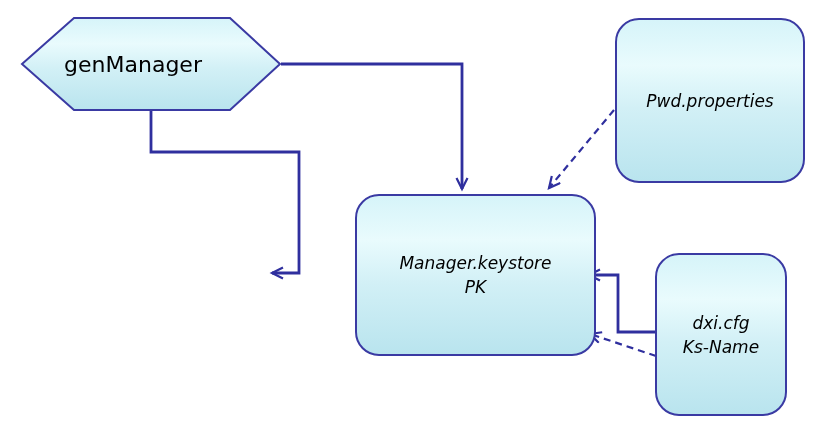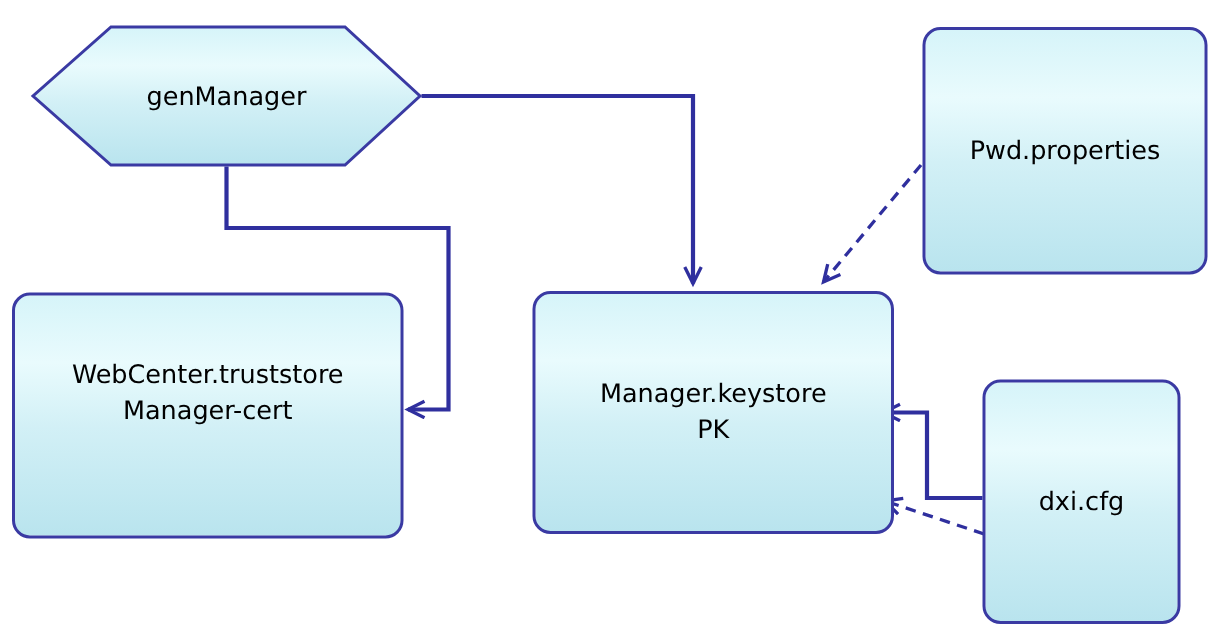--- a/index.html
+++ b/index.html
@@ -19,54 +19,55 @@
     position: absolute;
     left: 0;
     top: 0;
     width: 813px;
     height: 421px;
   }
   .node {
     position: absolute;
     box-sizing: border-box;
     border: 2px solid #3A3AA3;
-    border-radius: 12px;
+    border-radius: 24px;
     background: linear-gradient(180deg, #d6f4f9 0%, #e9fbfd 28%, #d2f0f6 55%, #b9e4ee 100%);
     display: flex;
     flex-direction: column;
     align-items: center;
     justify-content: center;
     text-align: center;
     color: #000000;
     font-size: 17px;
     line-height: 24px;
+    font-style: italic;
   }
   .node .line { white-space: nowrap; }
   #node-webcenter-truststore {
     left: 8px; top: 195px; width: 261px; height: 164px;
     justify-content: flex-start;
     padding-top: 41px;
   }
   #node-manager-keystore {
     left: 355px; top: 194px; width: 241px; height: 162px;
   }
   #node-pwd-properties {
     left: 615px; top: 18px; width: 190px; height: 165px;
   }
   #node-dxi-cfg {
     left: 655px; top: 253px; width: 132px; height: 163px;
   }
   #hexagon-label {
     position: absolute;
-    left: 22px; top: 18px; width: 258px; height: 93px;
+    left: 4px; top: 18px; width: 258px; height: 93px;
     display: flex;
     align-items: center;
     justify-content: center;
     color: #000000;
-    font-size: 17px;
+    font-size: 22px;
     line-height: 24px;
   }
 </style>
 </head>
 <body>
 
 <div id="canvas">
 
   <svg id="wires" viewBox="0 0 813 421" xmlns="http://www.w3.org/2000/svg">
     <defs>
@@ -89,31 +90,28 @@
 
     <polyline points="655,332 618,332 618,275 589,275" fill="none" stroke="#2F2F9E" stroke-width="2.8" marker-end="url(#openArrow)"></polyline>
 
     <polyline points="614,110 549,188" fill="none" stroke="#2F2F9E" stroke-width="2.2" stroke-dasharray="7 5" marker-end="url(#openArrow)"></polyline>
 
     <polyline points="656,356 590,334" fill="none" stroke="#2F2F9E" stroke-width="2.2" stroke-dasharray="7 5" marker-end="url(#openArrow)"></polyline>
   </svg>
 
   <div id="hexagon-label">genManager</div>
 
-  <div class="node" id="node-webcenter-truststore">
-    <div class="line">WebCenter.truststore</div>
-    <div class="line">Manager-cert</div>
-  </div>
 
   <div class="node" id="node-manager-keystore">
     <div class="line">Manager.keystore</div>
     <div class="line">PK</div>
   </div>
 
   <div class="node" id="node-pwd-properties">
     <div class="line">Pwd.properties</div>
   </div>
 
   <div class="node" id="node-dxi-cfg">
     <div class="line">dxi.cfg</div>
+    <div class="line">Ks-Name</div>
   </div>
 
 </div>
 
 </body></html>

